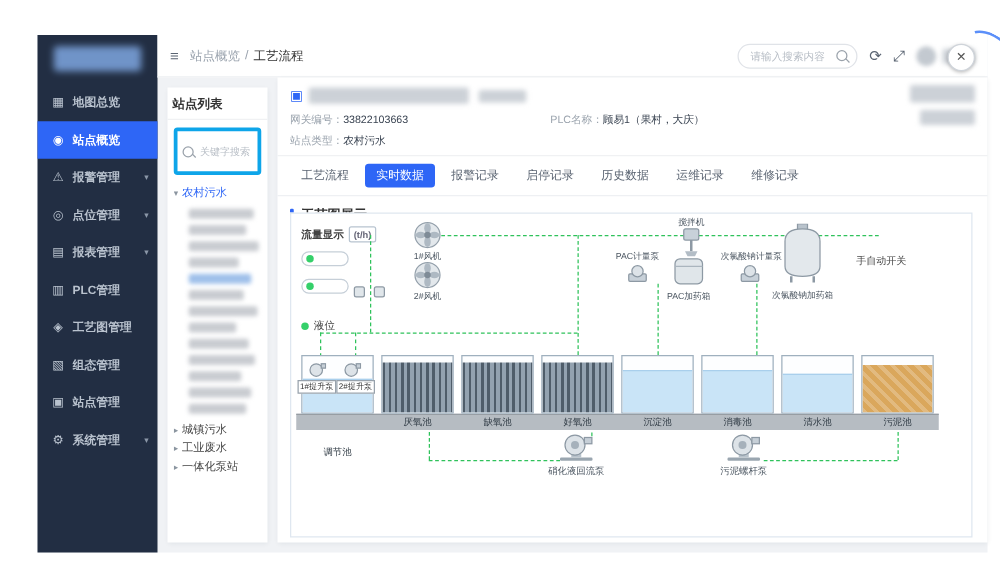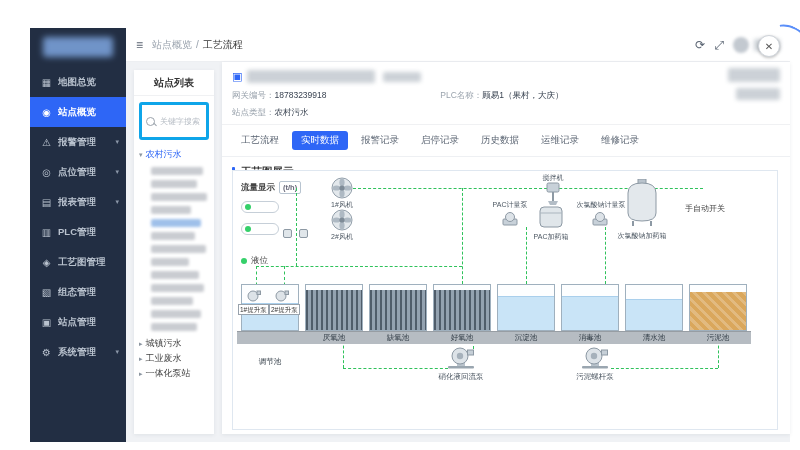--- a/index.html
+++ b/index.html
@@ -31,21 +31,21 @@
   .tb-ico{color:#5a6472;font-size:12px;margin-left:9px;cursor:pointer;}
   .avatar{width:16px;height:16px;border-radius:50%;background:#c3c9d0;filter:blur(1.5px);margin-left:9px;}
   .uname-blur{width:26px;height:12px;background:#ccd1d7;border-radius:2px;filter:blur(2px);margin-left:5px;}
   .overlay-close{position:absolute;left:758px;top:35px;width:20px;height:20px;border-radius:50%;background:#fff;border:1px solid #cfd4da;box-shadow:0 1px 3px rgba(0,0,0,.25);display:flex;align-items:center;justify-content:center;color:#555;font-size:10px;z-index:9;cursor:pointer;}
   .arc{position:absolute;right:-10px;top:26px;width:38px;height:26px;border:2px solid transparent;border-top-color:#5b8ff9;border-radius:50%;transform:rotate(28deg);z-index:8;}
 
   .blur{background:#ccd1d7;border-radius:2px;filter:blur(2px);}
 
   
   .station-panel{position:absolute;left:134px;top:70px;width:80px;height:364px;background:#fff;box-shadow:0 1px 4px rgba(31,45,61,.08);z-index:2;box-sizing:border-box;}
-  .sp-title{padding:6px 20px 5px;font-size:10px;font-weight:bold;color:#333;border-bottom:1px solid #f0f1f3;}
+  .sp-title{padding:6px 4px 5px;font-size:10px;font-weight:bold;color:#333;border-bottom:1px solid #f0f1f3;}
   .sp-search{margin:6px 5px;height:18px;border:3px solid #0ea5e9;border-radius:3px;display:flex;align-items:center;padding:16px 4px;gap:3px;box-sizing:border-box;}
   .sp-search input{border:none;outline:none;width:100%;font-size:8px;color:#555;background:transparent;font-family:inherit;}
   .sp-search input::placeholder{color:#b7bdc5;}
   .tree{padding:1px 5px;}
   .tree-group{display:flex;align-items:center;gap:3px;font-size:9px;height:15px;cursor:pointer;white-space:nowrap;overflow:hidden;}
   .tree-group .caret{font-size:7px;color:#8b95a0;flex:none;}
   .tree-group.root{color:#2e66f6;}
   .tree-group.plain{color:#444;}
   .blur-row{height:8px;border-radius:2px;background:#c9ccd1;filter:blur(1.5px);margin:5px 0 5px 12px;cursor:pointer;}
   .blur-row.sel{background:#9fc0ea;}
@@ -150,20 +150,24 @@
         </div>
       </nav>
   </div>
 
   <div class="topbar">
     <span class="hamb">≡</span>
     <span class="bc-parent">站点概览</span>
     <span class="bc-sep">/</span>
     <span class="bc-cur">工艺流程</span>
     <span class="tb-spacer"></span>
+    <span class="searchbox">
+      <input placeholder="请输入搜索内容" style="">
+      <span class="mag"></span>
+    </span>
     <span class="tb-ico">⟳</span>
     <span class="tb-ico">⤢</span>
     <span class="avatar"></span>
     <span class="uname-blur"></span>
   </div>
   <div class="overlay-close">✕</div>
   <div class="arc"></div>
 
   <div class="station-panel">
     <div class="sp-title">站点列表</div>
@@ -207,21 +211,21 @@
         </div>
     </div>
   </div>
 
   <div class="main-panel">
     <div class="info">
       <span class="st-ico">▣</span><span class="blur name-blur"></span><span class="blur tag-blur"></span>
       <div class="blur act-blur1"></div>
       <div class="blur act-blur2"></div>
       <div class="fields">
-          <div class="field"><span class="fl">网关编号：</span><span class="fv">18783239918</span></div>
+          <div class="field"><span class="fl">网关编号：</span><span class="fv">33822103663</span></div>
           <div class="field"><span class="fl">PLC名称：</span><span class="fv">顾易1（果村，大庆）</span></div>
           <div class="field"><span class="fl">站点类型：</span><span class="fv">农村污水</span></div>
         </div>
     </div>
 
     <div class="tabbar">
         <div class="tab">工艺流程</div>
         <div class="tab active">实时数据</div>
         <div class="tab">报警记录</div>
         <div class="tab">启停记录</div>

